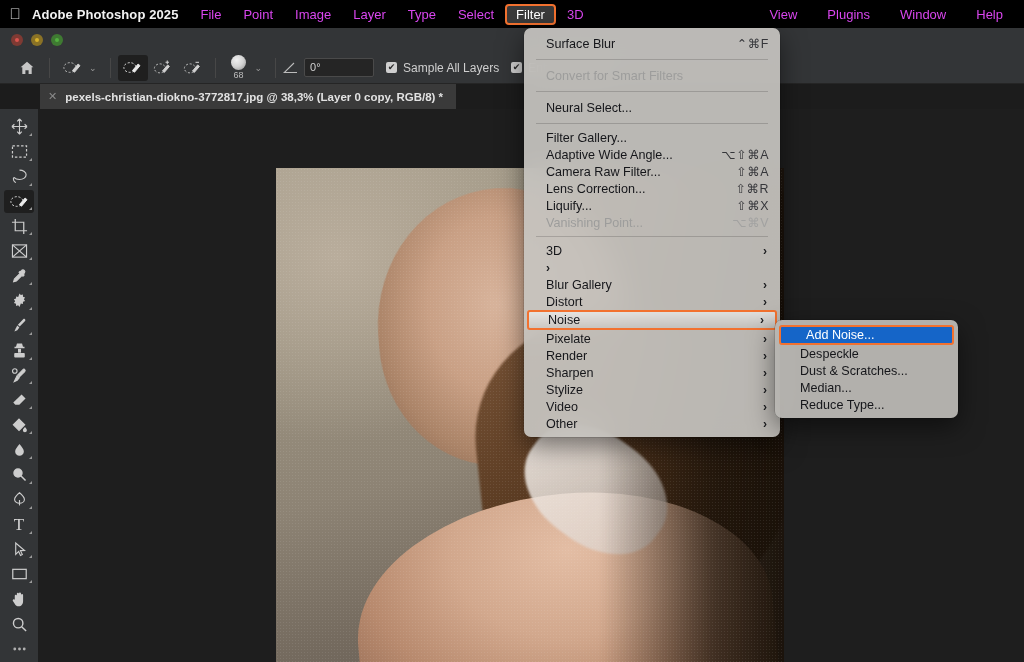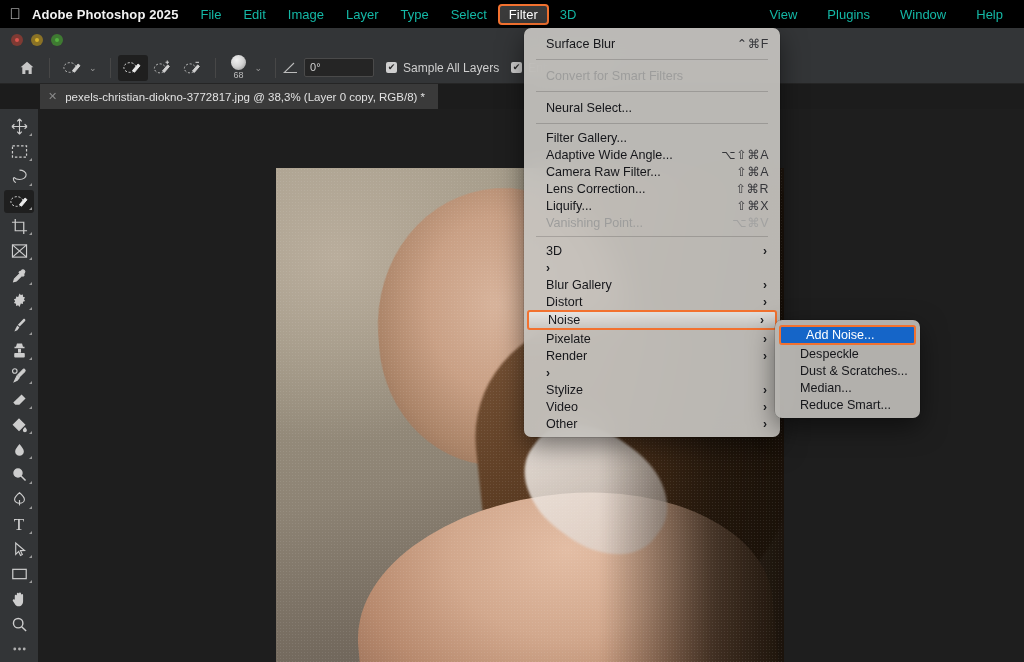--- a/index.html
+++ b/index.html
@@ -17,21 +17,21 @@
     background:#000; display:flex; align-items:center; z-index: 60;
   }
   .apple-logo {
     width: 30px; text-align:center; color:#d8d8d8; font-size:15px; line-height:1;
     padding-bottom:2px;
   }
   .mb-app {
     color:#f2f2f2; font-size:13px; font-weight:bold; padding:0 11px 0 2px; letter-spacing:.1px;
   }
   .mb-item {
-    color:#14b8a6; font-size:13px; padding:3px 11px; white-space:nowrap; border-radius:4px;
+    color:#d946ef; font-size:13px; padding:3px 11px; white-space:nowrap; border-radius:4px;
   }
   .mb-item.highlighted {
     background:#3a3a3a; border:2px solid #f2712f; padding:1px 9px; color:#ffffff;
   }
   .mb-spacer { flex:1; }
   .mb-right { display:flex; align-items:flex-start; padding-right:6px; }
   .mb-right .mb-item { padding:3px 15px; }
 
   
   .appwin {
@@ -89,21 +89,21 @@
   
   .tabbar {
     position:absolute; left:0; top:56px; width:1024px; height:25px;
     background:#1c1c1c;
   }
   .doctab {
     position:absolute; left:40px; top:0; height:25px; display:flex; align-items:center;
     background:#3a3a3a; padding:0 13px 0 8px; max-width:425px;
   }
   .tab-x { color:#8a8a8a; font-size:11px; margin-right:8px; }
-  .tab-title { color:#e2e2e2; font-size:11.5px; font-weight:normal; white-space:nowrap; }
+  .tab-title { color:#e2e2e2; font-size:11.5px; font-weight:bold; white-space:nowrap; }
 
   
   .toolpanel {
     position:absolute; left:0; top:81px; width:38px; height:553px;
     background:#333537; display:flex; flex-direction:column; align-items:center;
     padding-top:6px;
   }
   .tool {
     width:30px; height:29px; display:flex; align-items:center; justify-content:center;
     position:relative; color:#cdcdcd; margin-bottom:1px; border-radius:3px;
@@ -200,41 +200,41 @@
   .mi.disabled .sc { color:#a2a2a1; }
   .mi .arrow { color:#1d1e21; font-size:12px; font-weight:bold; padding-right:2px; }
   .sep { height:1px; background:rgba(0,0,0,0.16); margin:5px 12px; }
   .mi.outlined {
     background:linear-gradient(180deg, rgba(255,255,255,.55), rgba(255,255,255,.12));
     border:2px solid #f2712f; border-radius:3px; margin:0 3px;
     padding:0 9px 0 19px; height:20px;
   }
 
   #noise-submenu {
-    left:775px; top:320px; width:145px;
+    left:775px; top:320px; width:183px;
     background:rgba(186,184,180,0.95);
   }
   #noise-submenu .mi { padding-left:25px; }
   .mi.selected {
     background:#1565c8; color:#ffffff; border:2px solid #f2712f; border-radius:3px;
     margin:0 4px; padding-left:21px; height:20px;
   }
 
   svg { display:block; }
 </style>
 </head>
 <body>
 
 <div id="root">
 
   <div class="menubar">
     <div class="apple-logo"></div>
     <div class="mb-app">Adobe Photoshop 2025</div>
     <div class="mb-item">File</div>
-    <div class="mb-item">Edit</div>
+    <div class="mb-item">Point</div>
     <div class="mb-item">Image</div>
     <div class="mb-item">Layer</div>
     <div class="mb-item">Type</div>
     <div class="mb-item">Select</div>
     <div class="mb-item highlighted">Filter</div>
     <div class="mb-item">3D</div>
     <div class="mb-spacer"></div>
     <div class="mb-right">
       <div class="mb-item">View</div>
       <div class="mb-item">Plugins</div>
@@ -519,20 +519,21 @@
       </div>
       <div class="mi">
         <span class="lbl">Pixelate</span>
         <span class="arrow">›</span>
       </div>
       <div class="mi">
         <span class="lbl">Render</span>
         <span class="arrow">›</span>
       </div>
       <div class="mi">
+        <span class="lbl">Sharpen</span>
         <span class="arrow">›</span>
       </div>
       <div class="mi">
         <span class="lbl">Stylize</span>
         <span class="arrow">›</span>
       </div>
       <div class="mi">
         <span class="lbl">Video</span>
         <span class="arrow">›</span>
       </div>
@@ -549,17 +550,17 @@
       <div class="mi">
         <span class="lbl">Despeckle</span>
       </div>
       <div class="mi">
         <span class="lbl">Dust &amp; Scratches...</span>
       </div>
       <div class="mi">
         <span class="lbl">Median...</span>
       </div>
       <div class="mi">
-        <span class="lbl">Reduce Smart...</span>
+        <span class="lbl">Reduce Type...</span>
       </div>
     </div>
 
 </div>
 
 </body></html>

